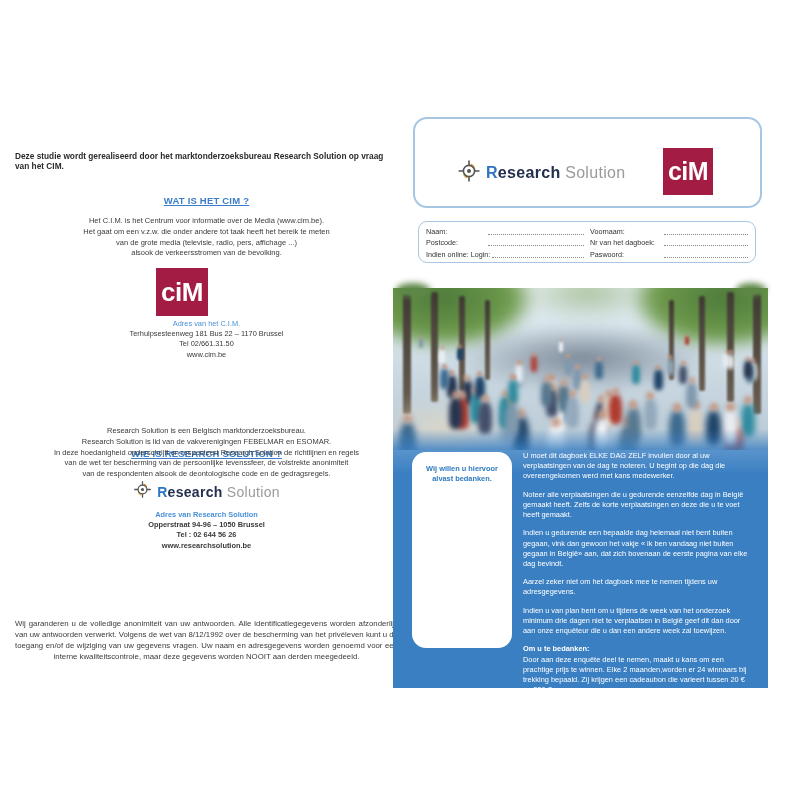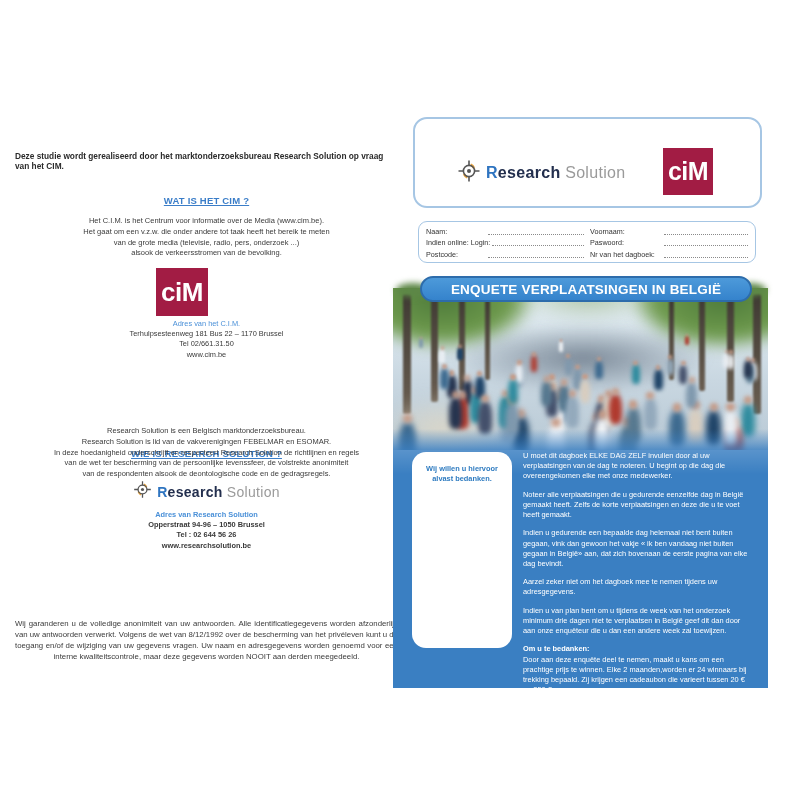--- a/index.html
+++ b/index.html
@@ -90,21 +90,21 @@
 <body>
 
 <div id="canvas">
 
   <div id="page-left">
     <div class="intro-line">Deze studie wordt gerealiseerd door het marktonderzoeksbureau Research Solution op vraag van het CIM.</div>
 
     <div class="blue-heading h1">WAT IS HET CIM ?</div>
     <div class="center-para pre p1">Het C.I.M. is het Centrum voor informatie over de Media (www.cim.be).
 Het gaat om een v.z.w. die onder andere tot taak heeft het bereik te meten
-van de grote media (televisie, radio, pers, onderzoek ...)
+van de grote media (televisie, radio, pers, affichage ...)
 alsook de verkeersstromen van de bevolking.</div>
 
     <div class="cim-logo cim-logo-left">
       <span>ciM</span>
     </div>
 
     <div class="addr a1">
       <span class="addr-caption">Adres van het C.I.M.</span>
       <span class="pre">Terhulpsesteenweg 181 Bus 22 – 1170 Brussel
 Tel  02/661.31.50
@@ -166,34 +166,33 @@
   </div>
 
   <div class="form-box">
     <div class="form-row">
       <span class="f-label-l">Naam:</span>
       <span class="dots"></span>
       <span class="f-label-r">Voornaam:</span>
       <span class="dots short"></span>
     </div>
     <div class="form-row">
+      <span class="f-label-l">Postcode:</span>
+      <span class="dots"></span>
+      <span class="f-label-r">Nr van het dagboek:</span>
+      <span class="dots short"></span>
+    </div>
+    <div class="form-row">
       <span class="f-label-l">Indien online: Login:</span>
       <span class="dots"></span>
       <span class="f-label-r">Paswoord:</span>
       <span class="dots short"></span>
     </div>
-    <div class="form-row">
-      <span class="f-label-l">Postcode:</span>
-      <span class="dots"></span>
-      <span class="f-label-r">Nr van het dagboek:</span>
-      <span class="dots short"></span>
-    </div>
-  </div>
-
-  <div class="banner">ENQUETE VERPLAATSINGEN IN BELGIË</div>
+  </div>
+
 
   <div class="bump" style="left:396px;top:283px;width:34px;height:14px;"></div>
   <div class="bump" style="left:736px;top:283px;width:30px;height:13px;"></div>
 
   <div class="photo">
     <div class="canopy canopy-left"></div>
     <div class="canopy canopy-right"></div>
     <div class="canopy canopy-mid"></div>
     <div class="distant-crowd"></div>
     <div class="trunk" style="left:10px;top:6px;width:8px;height:120px;"></div>
@@ -326,21 +325,21 @@
     <div class="photo-fade"></div>
   </div>
 
   <div class="panel"></div>
 
   <div class="intro-box">
     <p class="bold">Wij willen u hiervoor alvast bedanken.</p>
   </div>
 
   <div class="instructions">
-    <p>U moet dit dagboek ELKE DAG ZELF invullen door al uw verplaatsingen van de dag te noteren. U begint op die dag die overeengekomen elke met onze medewerker.</p>
+    <p>U moet dit dagboek ELKE DAG ZELF invullen door al uw verplaatsingen van de dag te noteren. U begint op die dag die overeengekomen werd met kans medewerker.</p>
     <p>Noteer alle verplaatsingen die u gedurende eenzelfde dag in België gemaakt heeft. Zelfs de korte verplaatsingen en deze die u te voet heeft gemaakt.</p>
     <p>Indien u gedurende een bepaalde dag helemaal niet bent buiten gegaan, vink dan gewoon het vakje « ik ben vandaag niet buiten gegaan in België» aan, dat zich bovenaan de eerste pagina van elke dag bevindt.</p>
     <p>Aarzel zeker niet om het dagboek mee te nemen tijdens uw adresgegevens.</p>
     <p>Indien u van plan bent om u tijdens de week van het onderzoek  minimum drie dagen niet te verplaatsen in België geef dit dan door aan onze enquêteur die u dan een andere week zal toewijzen.</p>
     <p class="thanks-title">Om u te bedanken:</p>
     <p>Door aan deze enquête deel te nemen, maakt u kans om een prachtige prijs te winnen. Elke 2 maanden,worden er 24 winnaars bij trekking bepaald. Zij krijgen een cadeaubon die varieert tussen 20 € en 250 €.</p>
   </div>
 
 </div>
 

